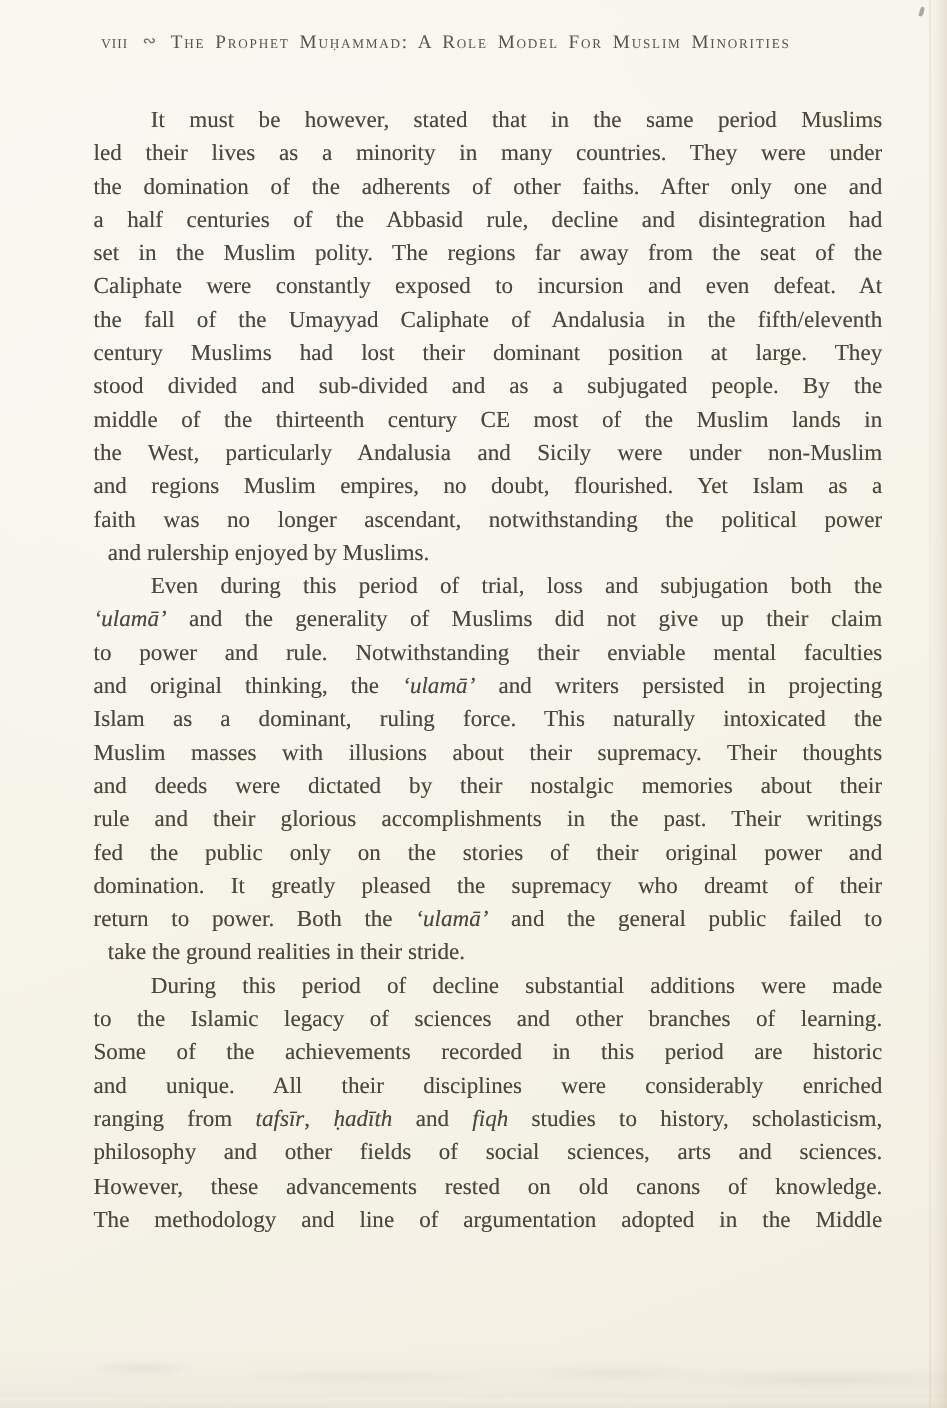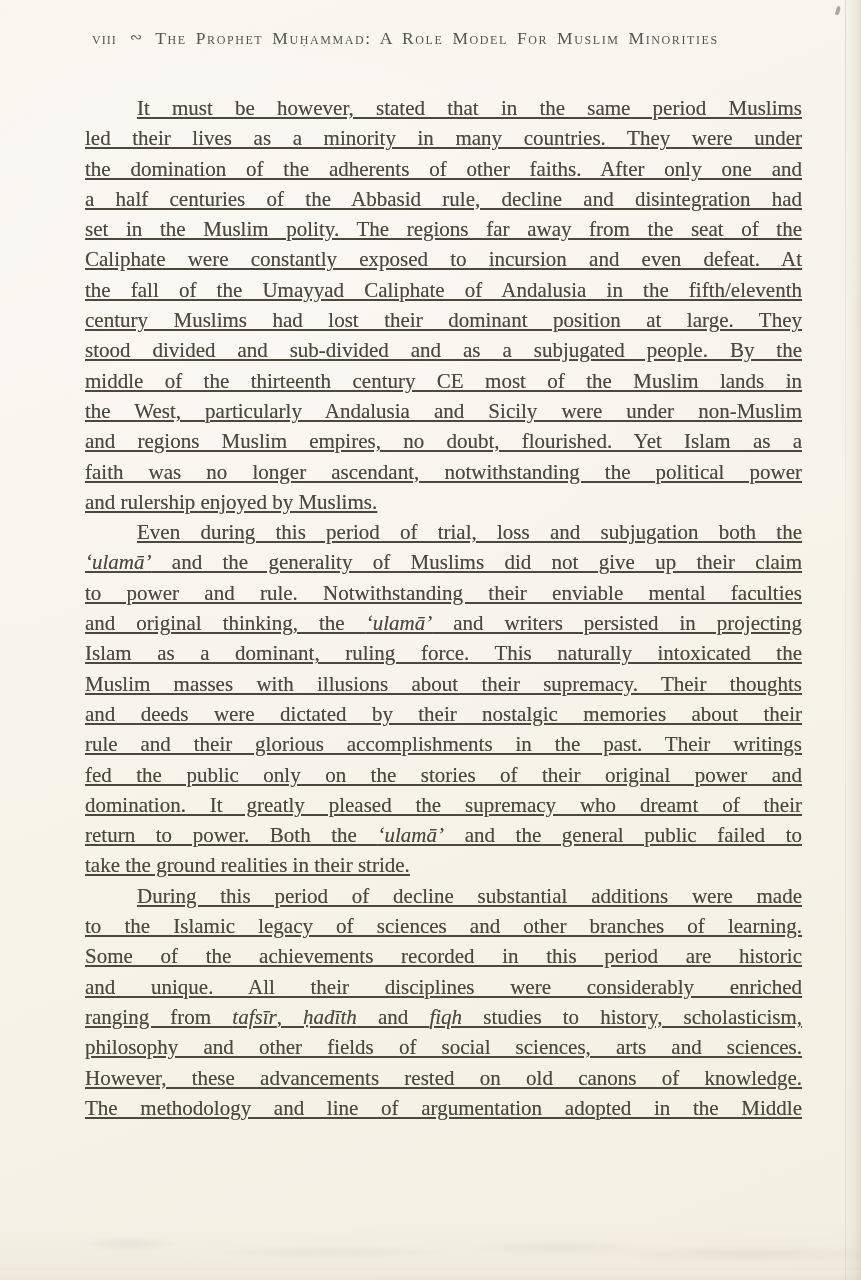--- a/index.html
+++ b/index.html
@@ -37,23 +37,23 @@
   }
 
   
   .body-text {
     position:absolute; top:93px; left:85px; width:717px;
     font-size:21px; line-height:30.3px;
     color:#4c483e;
     text-shadow:0 0 0.5px rgba(76,72,62,0.55);
   }
   .para { margin:0; }
-  .line { text-align:justify; text-align-last:justify;text-decoration:underline; }
+  .line { text-align:justify; text-align-last:justify; }
   .line.indent { text-indent:52px; }
-  .line.last { text-align-last:left; }
+  .line.last { text-align-last:left;margin-left:13px; }
   .it { font-style:italic; }
 
   
   .edge-right {
     position:absolute; top:0; right:0; bottom:0; width:16px;
     background:linear-gradient(to right,
       rgba(195,175,152,0) 0%,
       rgba(192,170,146,0.14) 65%,
       rgba(186,160,135,0.26) 100%);
     pointer-events:none;

